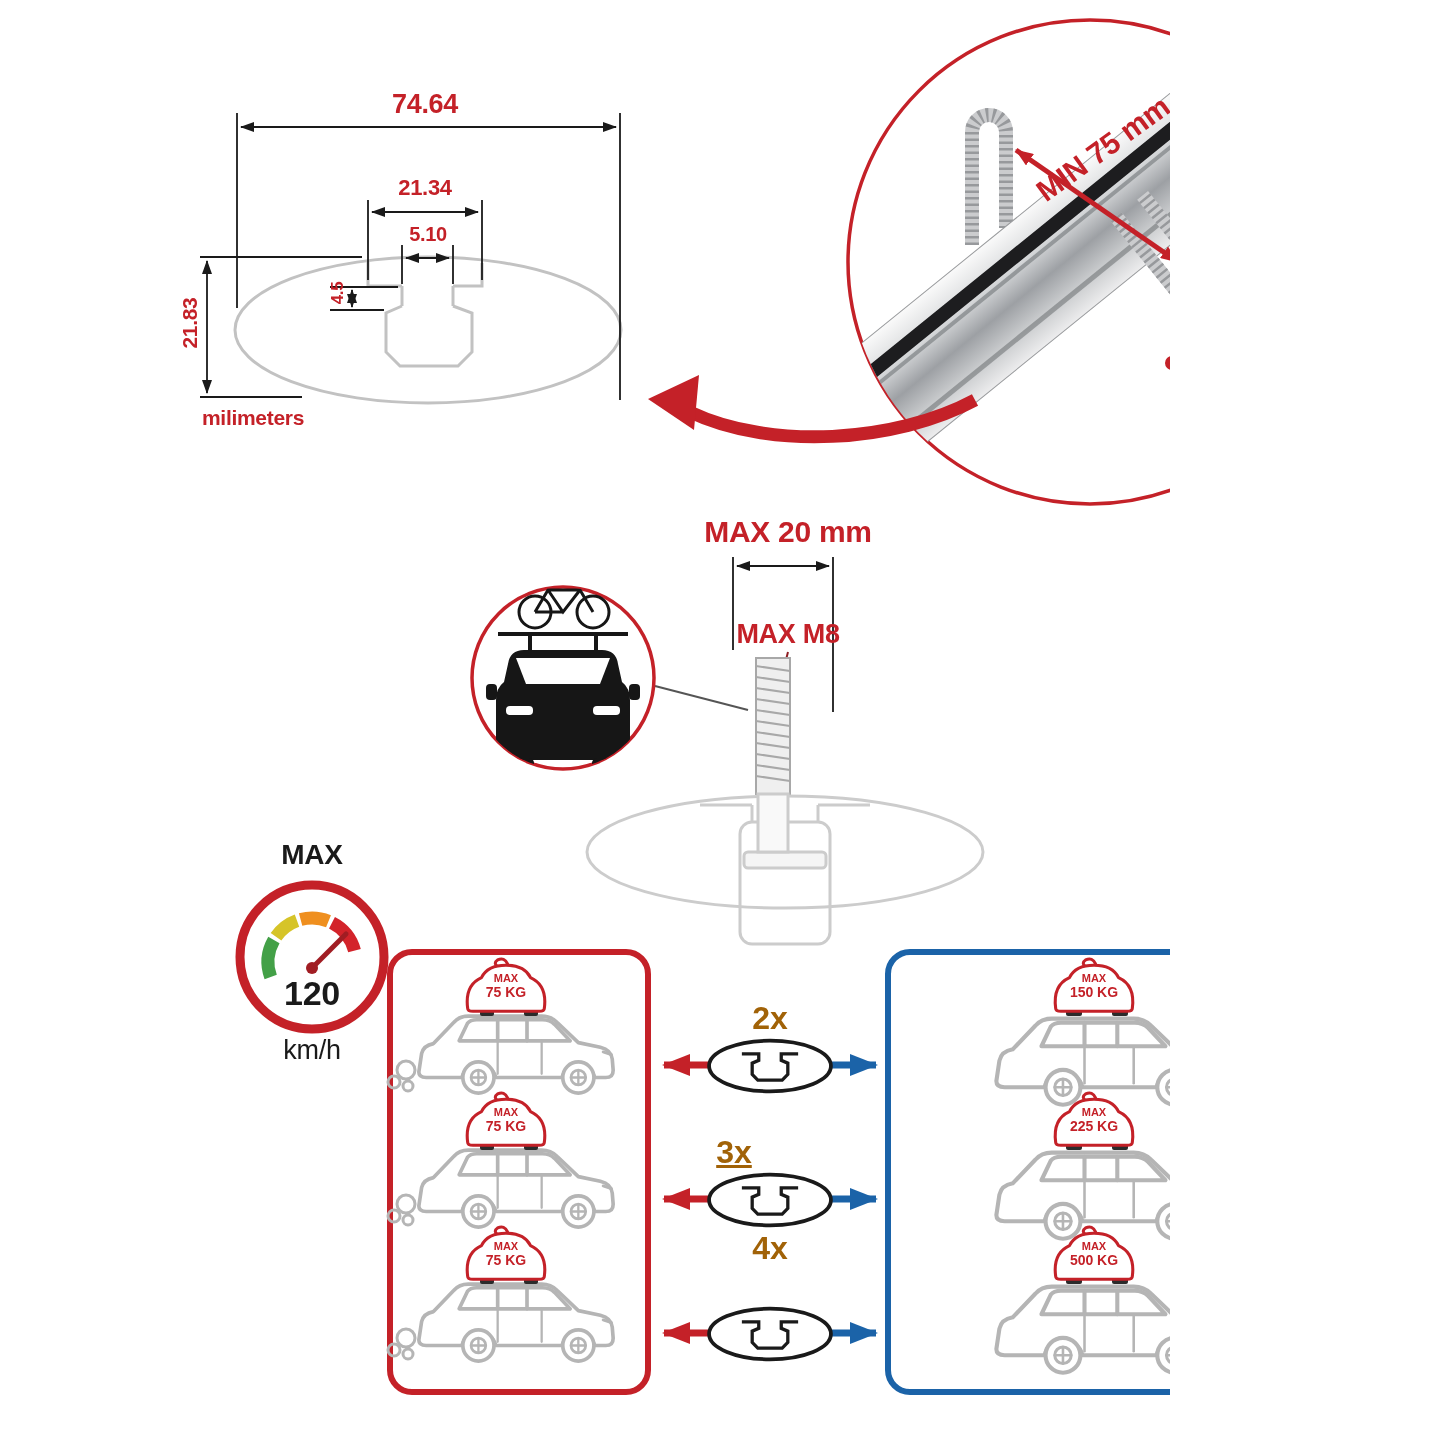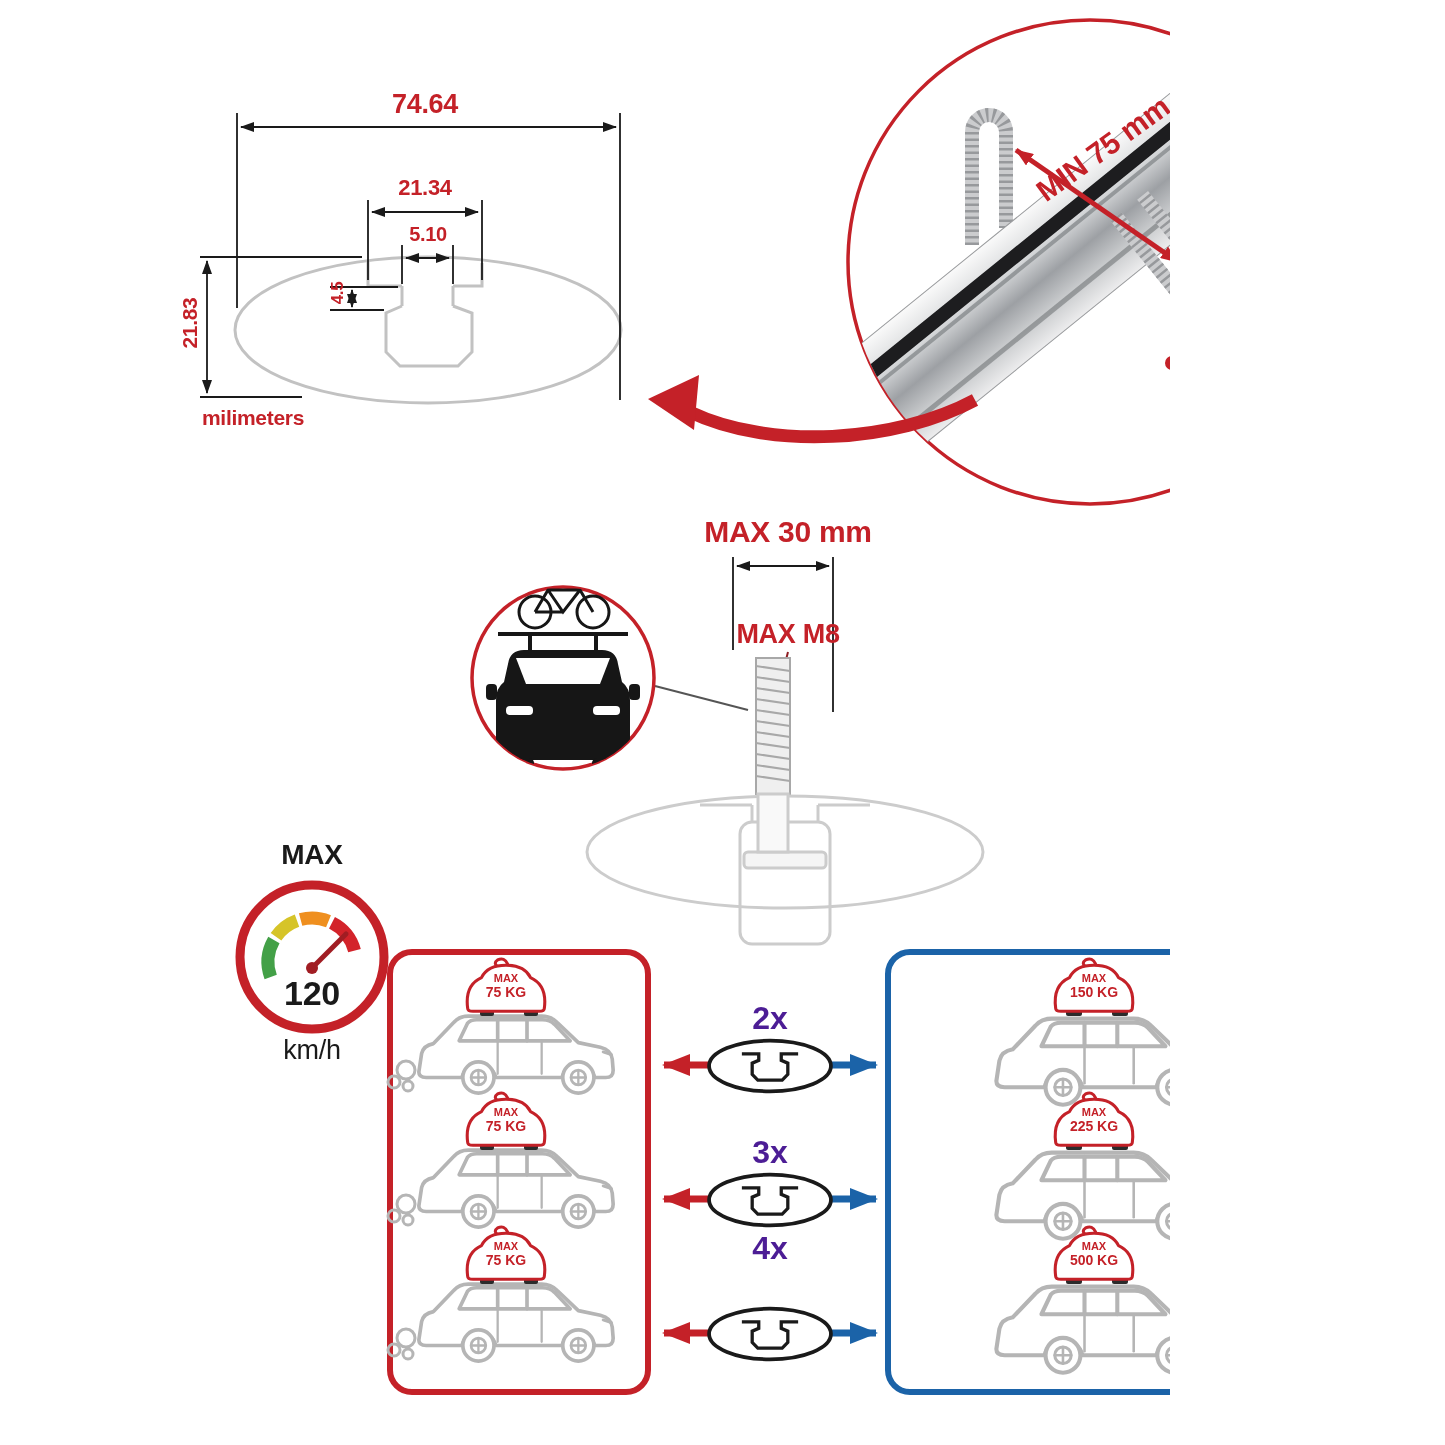--- a/index.html
+++ b/index.html
@@ -7,21 +7,21 @@
     position:relative;width:1170px;height:1445px;background:#fff;overflow:hidden;
     font-family:"Liberation Sans","DejaVu Sans",sans-serif;
   }
   #art{position:absolute;left:0;top:0;}
   .t{position:absolute;font-weight:bold;color:#c42128;text-align:center;line-height:1.05;letter-spacing:-0.3px;white-space:nowrap;}
   .dark{color:#1a1a1a;}
   .rot{transform:rotate(-90deg);transform-origin:50% 50%;}
   .bag-label{position:absolute;width:92px;text-align:center;color:#c42128;font-weight:bold;}
   .bag-l1{font-size:11px;line-height:12px;}
   .bag-l2{font-size:14px;line-height:16px;}
-  .mult{position:absolute;width:104px;text-align:center;color:#4c1d95;font-weight:bold;font-size:32px;}
+  .mult{position:absolute;width:104px;text-align:center;color:#a16207;font-weight:bold;font-size:32px;}
   #park{
     position:absolute;left:1183px;top:892px;width:137px;height:120px;background:#1565ab;
     border-radius:8px;color:#fff;font-weight:bold;
   }
   #park .p{position:absolute;left:20px;top:-6px;font-size:92px;line-height:1.1;}
   #park .ark{position:absolute;left:66px;top:50px;font-size:36px;}
 </style>
 </head>
 <body>
 
@@ -304,21 +304,21 @@
 
 <div class="t" style="left:330px;top:90px;width:190px;font-size:27px;">74.64</div>
 <div class="t" style="left:362px;top:176px;width:126px;font-size:22px;">21.34</div>
 <div class="t" style="left:385px;top:224px;width:86px;font-size:20px;">5.10</div>
 <div class="t rot" style="left:316px;top:284px;width:44px;font-size:17px;">4.5</div>
 <div class="t rot" style="left:148px;top:312px;width:84px;font-size:21px;">21.83</div>
 <div class="t" style="left:202px;top:399px;width:150px;font-size:21px;text-align:left;margin-top:8px;">milimeters</div>
 
 <div class="t" style="left:1003px;top:133px;width:200px;font-size:30px;transform:rotate(-36deg);">MIN 75 mm</div>
 
-<div class="t" style="left:688px;top:516px;width:200px;font-size:30px;">MAX 30 mm</div>
+<div class="t" style="left:688px;top:516px;width:200px;font-size:30px;">MAX 20 mm</div>
 <div class="t" style="left:718px;top:620px;width:140px;font-size:27px;">MAX M8</div>
 
 <div class="t dark" style="left:260px;top:840px;width:104px;font-size:28px;">MAX</div>
 <div class="t dark" style="left:260px;top:976px;width:104px;font-size:34px;">120</div>
 <div class="t dark" style="left:258px;top:1036px;width:108px;font-size:27px;font-weight:normal;">km/h</div>
 
 <div id="park">
   <span class="p">P</span>
   <span class="ark">ark</span>
 </div>
@@ -343,16 +343,16 @@
 <div class="bag-label" style="left:1048px;top:1106px;">
   <div class="bag-l1">MAX</div>
   <div class="bag-l2">225 KG</div>
 </div>
 <div class="bag-label" style="left:1048px;top:1240px;">
   <div class="bag-l1">MAX</div>
   <div class="bag-l2">500 KG</div>
 </div>
 
 <div class="mult" style="left:718px;top:1000px;">2x</div>
-<div class="mult" style="left:718px;top:1134px;">3x</div>
+<div class="mult" style="left:682px;top:1134px;text-decoration:underline;">3x</div>
 <div class="mult" style="left:718px;top:1230px;">4x</div>
 
 </div>
 
 </body></html>

